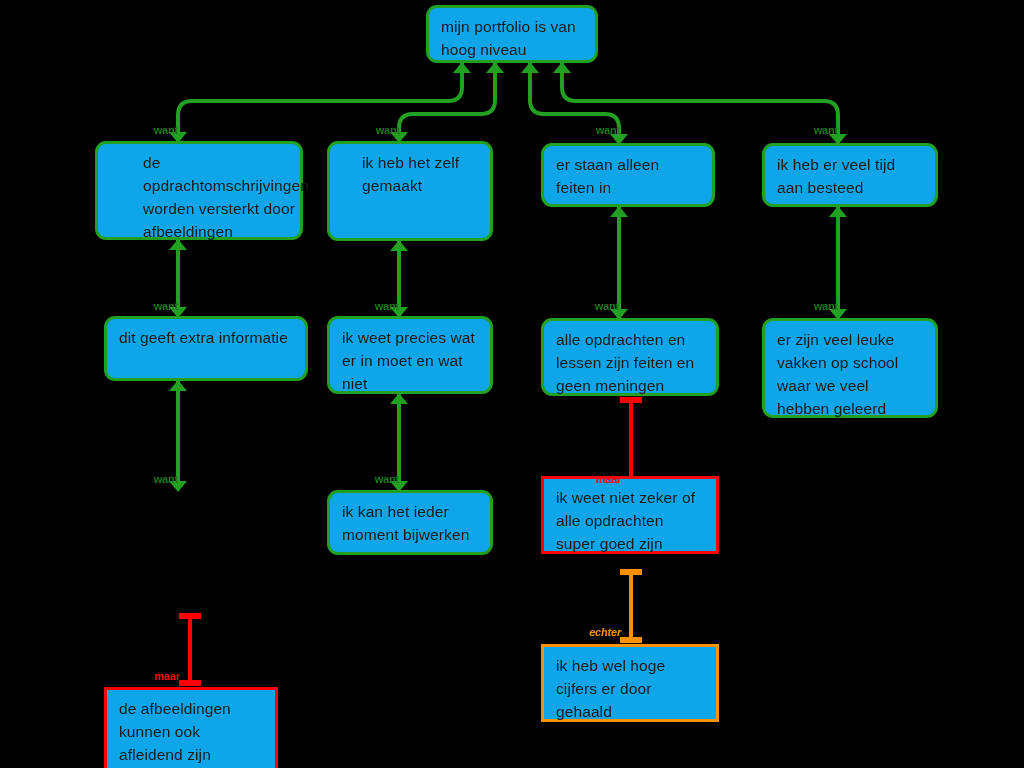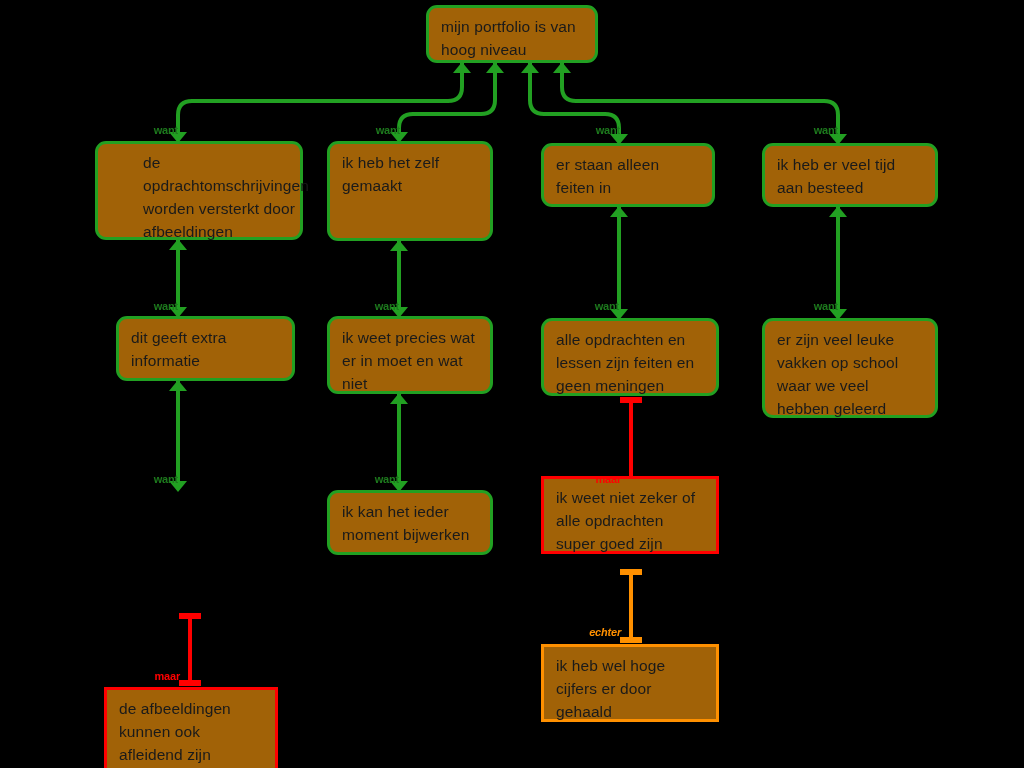--- a/index.html
+++ b/index.html
@@ -17,21 +17,21 @@
   }
   #edges {
     position: absolute;
     left: 0; top: 0;
     width: 1024px;
     height: 768px;
     pointer-events: none;
   }
   .node {
     position: absolute;
-    background: #a16207;
+    background: #0ea5e9;
     box-sizing: border-box;
     display: flex;
     align-items: flex-start;
   }
   .node .txt {
     display: block;
     font-size: 15.5px;
     line-height: 23px;
     color: #1a1a1a;
     padding: 7px 11px 7px 12px;
@@ -107,27 +107,27 @@
       <path d="M 838 207 L 838 309" fill="none" stroke="#22a022" stroke-width="4" stroke-linecap="butt" stroke-linejoin="round"></path>
       <path d="M 829 217 L 847 217 L 838 206 Z" fill="#22a022" stroke="none"></path>
       <path d="M 829 309 L 847 309 L 838 320 Z" fill="#22a022" stroke="none"></path>
     </svg>
 <div class="node green" style="left: 426px; top: 5px; width: 172px; height: 58px;">
       <span class="txt">mijn portfolio is van hoog niveau</span>
     </div>
     <div class="node green" style="left: 95px; top: 141px; width: 208px; height: 99px; padding-left: 33px;">
       <span class="txt">de opdrachtomschrijvingen worden versterkt door afbeeldingen</span>
     </div>
-    <div class="node green" style="left: 104px; top: 316px; width: 179px; height: 65px; margin-left: 12px;">
+    <div class="node green" style="left: 104px; top: 316px; width: 204px; height: 65px;">
       <span class="txt">dit geeft extra informatie</span>
     </div>
     <div class="node red" style="left: 104px; top: 687px; width: 174px; height: 84px;">
       <span class="txt">de afbeeldingen kunnen ook afleidend zijn</span>
     </div>
-    <div class="node green" style="left: 327px; top: 141px; width: 166px; height: 100px;">
+    <div class="node green" style="left: 327px; top: 141px; width: 166px; height: 100px; padding-left: 20px;">
       <span class="txt">ik heb het zelf gemaakt</span>
     </div>
     <div class="node green" style="left: 327px; top: 316px; width: 166px; height: 78px;">
       <span class="txt">ik weet precies wat er in moet en wat niet</span>
     </div>
     <div class="node green" style="left: 327px; top: 490px; width: 166px; height: 65px;">
       <span class="txt">ik kan het ieder moment bijwerken</span>
     </div>
     <div class="node green" style="left: 541px; top: 143px; width: 174px; height: 64px;">
       <span class="txt">er staan alleen feiten in</span>

